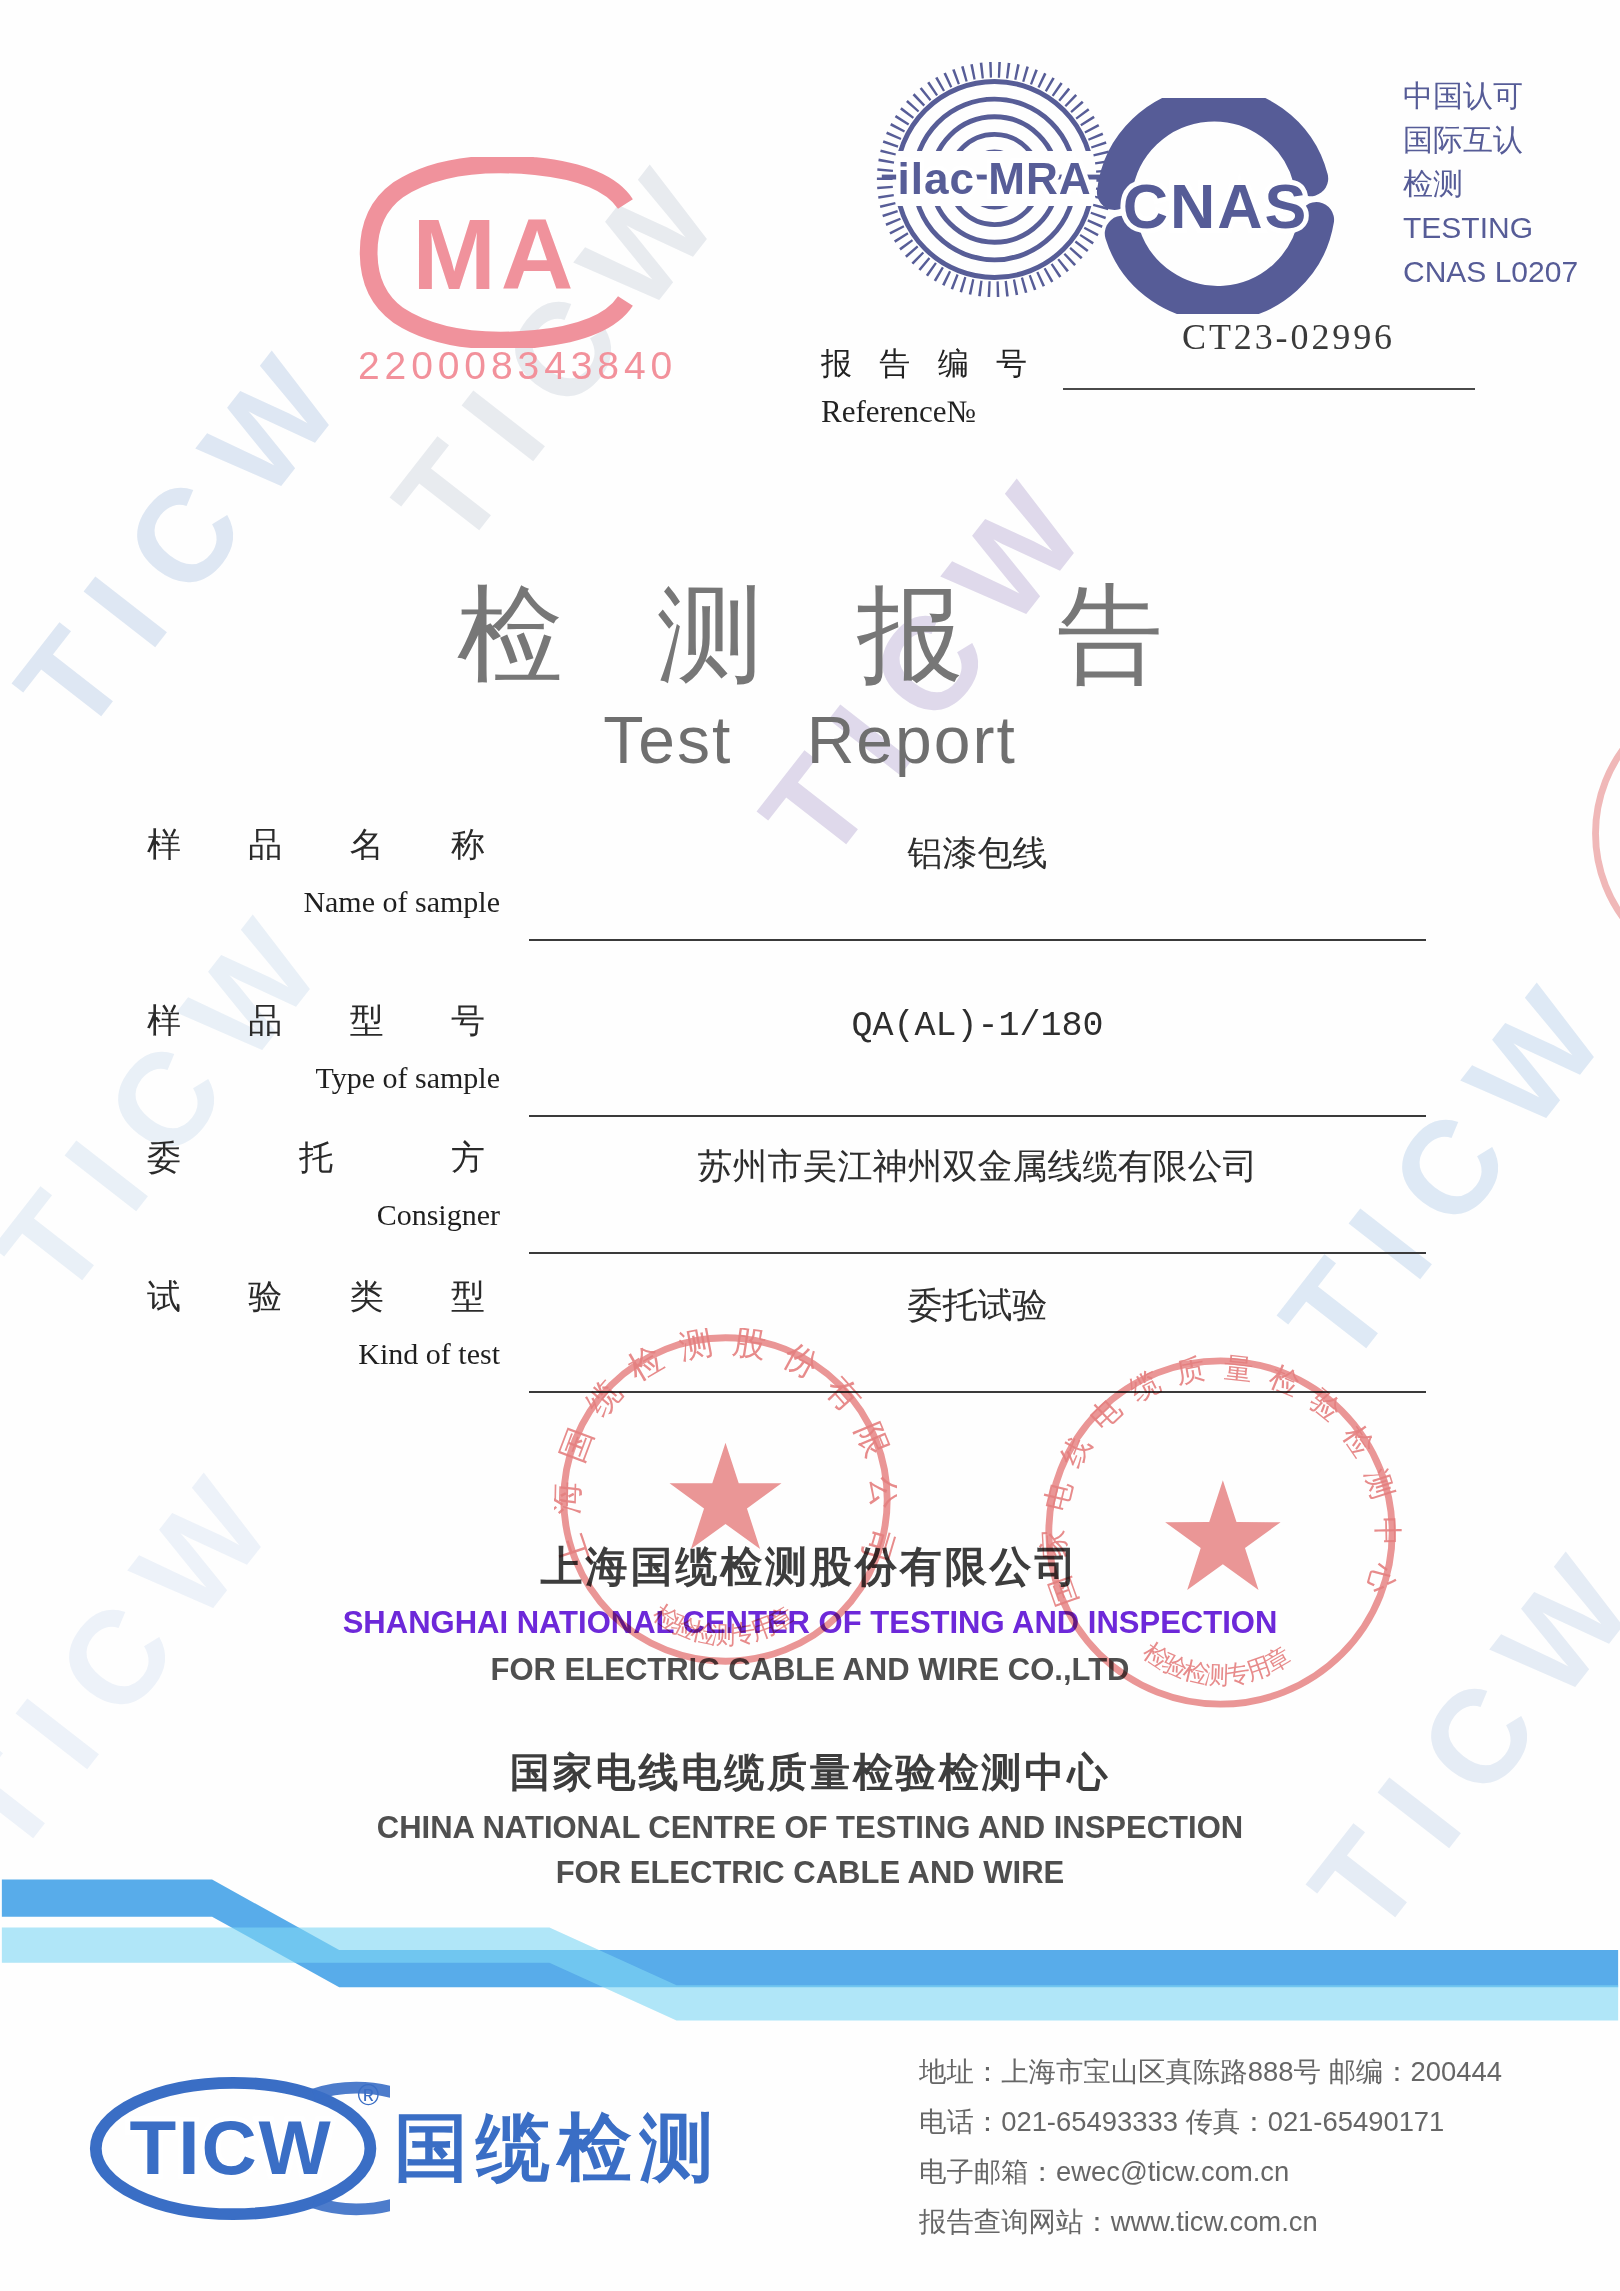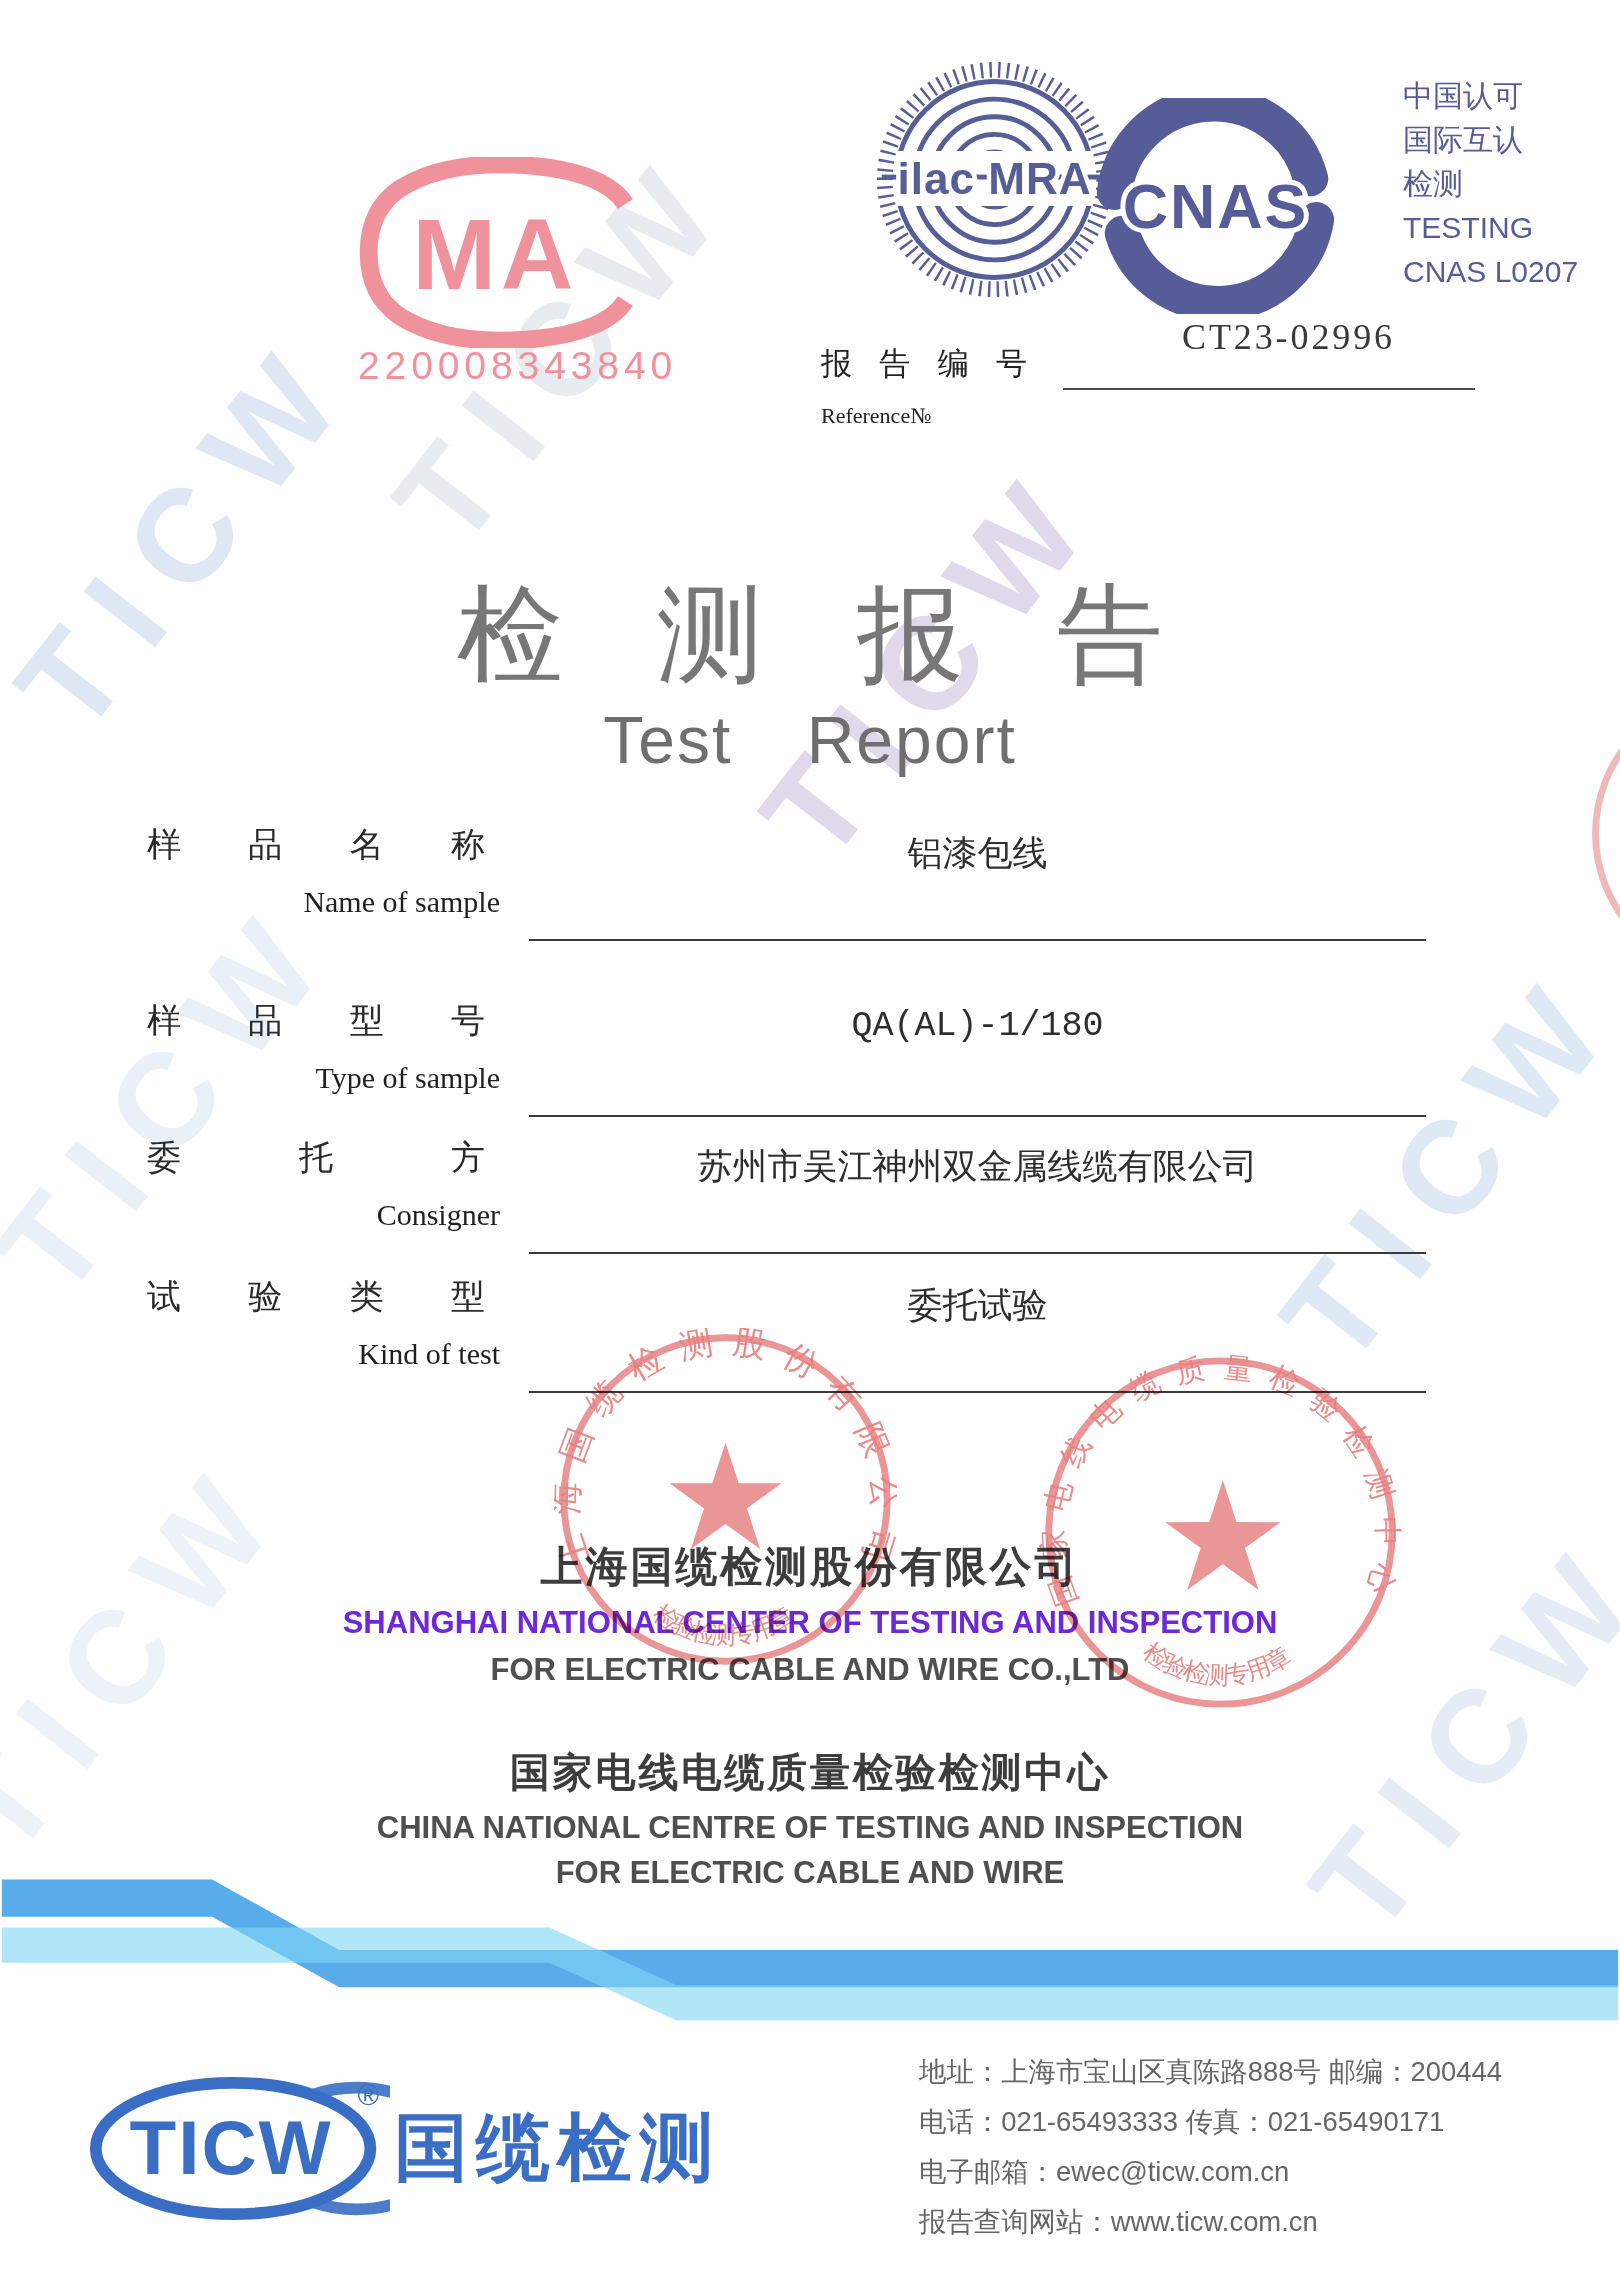--- a/index.html
+++ b/index.html
@@ -13,21 +13,21 @@
   .cma{position:absolute;left:358px;top:157px;width:284px;text-align:center;}
   .cma-number{margin-top:-7.8px;font-size:39px;letter-spacing:4.9px;color:#f2919b;
       font-family:"Liberation Sans","DejaVu Sans",sans-serif;}
   .ilac{position:absolute;left:872px;top:57px;}
   .cnas{position:absolute;left:1093px;top:98px;}
   .accred{position:absolute;left:1355px;top:74px;color:#565c97;
       font-size:30px;line-height:44px;font-weight:500;margin-left:48px;}
   .ref{position:absolute;left:821px;top:302px;color:#222;
       font-family:"Liberation Serif","DejaVu Serif",serif;}
   .ref-cn{font-size:31px;letter-spacing:9.8px;margin-top:41px;}
-  .ref-en{font-size:22px;margin-top:18px;}
+  .ref-en{font-size:31px;margin-top:9px;}
   .ref-line{position:absolute;left:1063px;top:388px;width:412px;border-bottom:2px solid #4a4a4a;}
   .ref-value{position:absolute;left:1127px;top:316px;width:323px;text-align:center;
       font-size:36px;letter-spacing:2.9px;color:#3a3a3a;
       font-family:"Liberation Serif","DejaVu Serif",serif;}
   
   .title-cn{position:absolute;left:0;top:564px;width:100%;text-align:center;
       font-size:106px;font-weight:500;color:#777;letter-spacing:94px;text-indent:94px;}
   .title-en{position:absolute;left:0;top:702px;width:100%;text-align:center;
       font-size:66px;font-weight:500;color:#6f6f6f;word-spacing:54px;letter-spacing:2px;}
   

